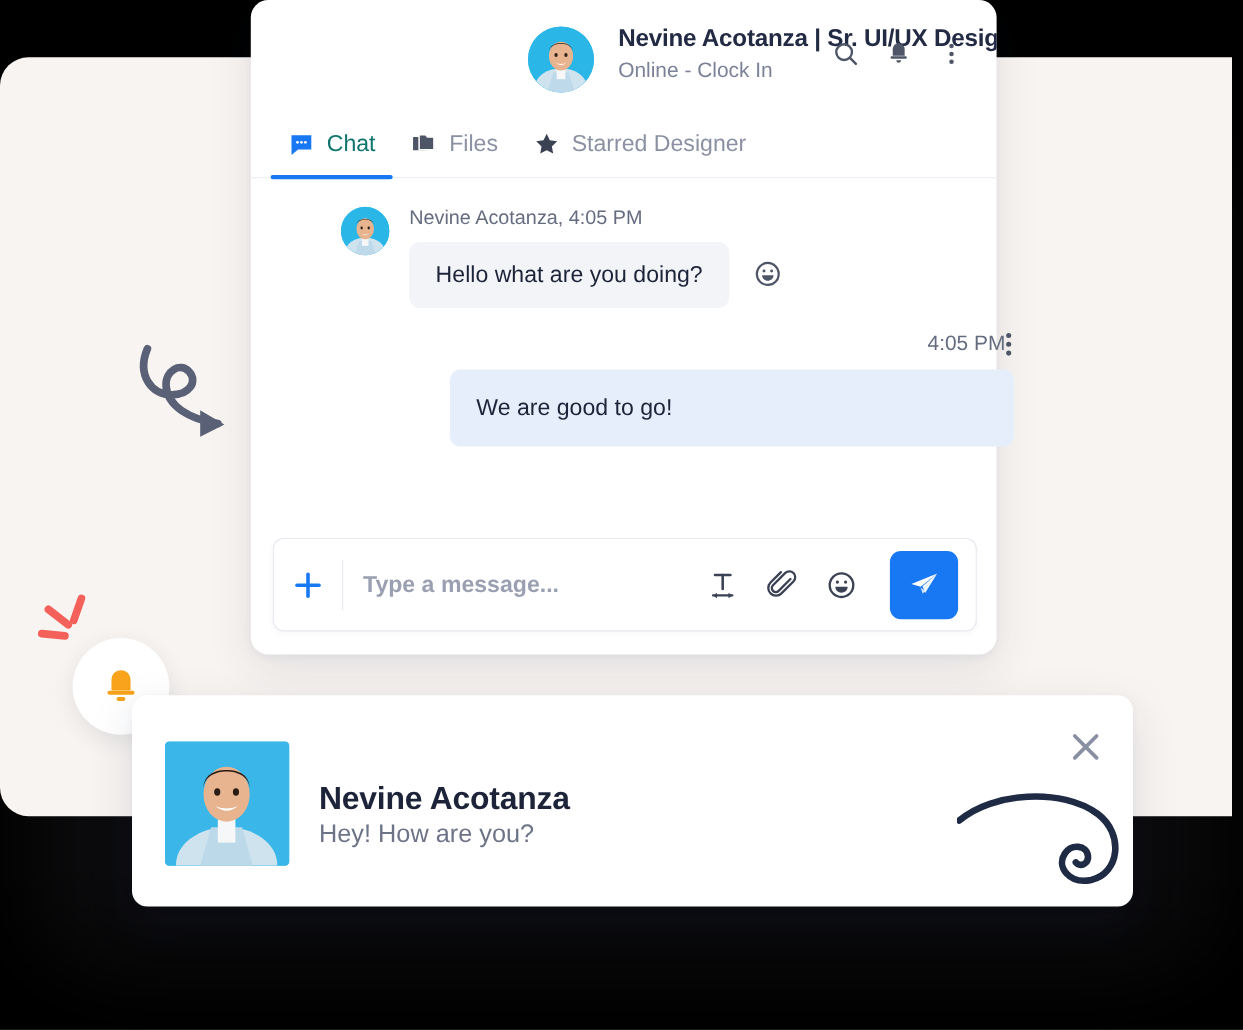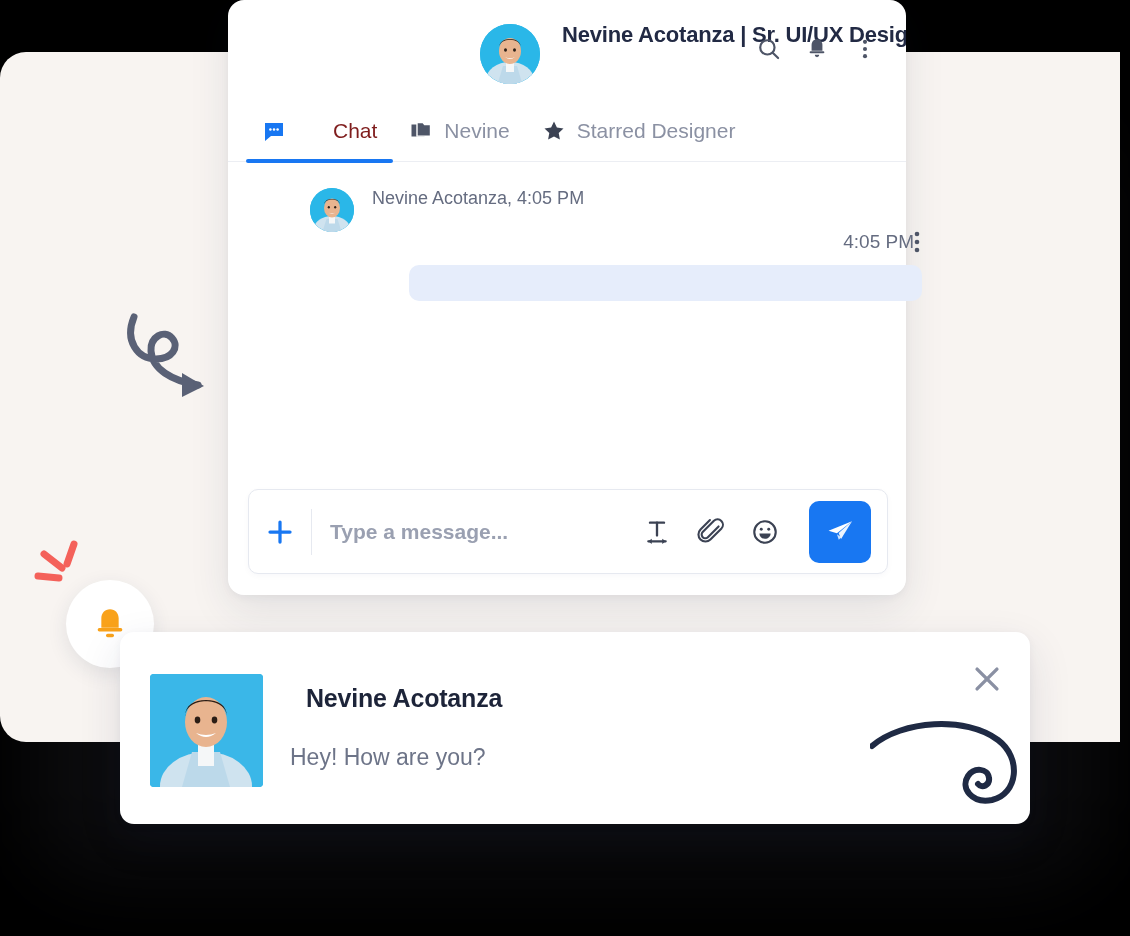--- a/index.html
+++ b/index.html
@@ -113,21 +113,21 @@
   .tab {
     display: flex;
     align-items: center;
     gap: 11px;
     height: 62px;
     padding: 0 16px;
     cursor: pointer;
     position: relative;
   }
   .tab-label { font-size: 21px; color: #8b91a3; white-space: nowrap; }
-  .tab.active .tab-label { color: #7f1d1d; font-weight: 500; margin-left: 36px; }
+  .tab.active .tab-label { color: #0f766e; font-weight: 500; }
   .tab.active::after {
     content: "";
     position: absolute;
     left: 0; right: 0; bottom: -1px;
     height: 4px;
     background: #1877f2;
     border-radius: 2px;
   }
   .tab-icon { width: 24px; height: 24px; display: block; flex: none; }
 
@@ -244,26 +244,25 @@
   .notif-avatar {
     position: absolute;
     left: 30px; top: 42px;
     width: 113px; height: 113px;
     border-radius: 4px;
     overflow: hidden;
     background: #2ab7e8;
   }
   .notif-name {
     position: absolute;
-    left: 170px; top: 52px;
-    font-size: 25px;
+    left: 170px; top: 78px;
+    font-size: 29px;
     font-weight: 700;
     color: #1d2439;
     letter-spacing: -0.2px;
-    margin-left: 16px;
   }
   .notif-msg {
     position: absolute;
     left: 170px; top: 112px;
     font-size: 23px;
     color: #6d7488;
   }
   .notif-close {
     position: absolute;
     right: 26px; top: 30px;
@@ -332,20 +331,21 @@
           <ellipse cx="30" cy="27" rx="11" ry="13" fill="#e8b48f"></ellipse>
           <path d="M19 24 C19 13, 41 13, 41 24 C41 18, 36 15, 30 15 C24 15, 19 18, 19 24 Z" fill="#2e2118"></path>
           <ellipse cx="25.5" cy="26" rx="1.5" ry="1.8" fill="#2e2118"></ellipse>
           <ellipse cx="34.5" cy="26" rx="1.5" ry="1.8" fill="#2e2118"></ellipse>
           <path d="M25 33 Q30 37 35 33 Q30 35.5 25 33 Z" fill="#ffffff"></path>
         </svg>
       </div>
 
       <div class="head-title-wrap">
         <div class="head-title">Nevine Acotanza | Sr. UI/UX Designer</div>
+        <div class="head-sub">Online -  Clock In</div>
       </div>
 
       <div class="head-actions">
         <svg class="hicon" viewBox="0 0 24 24">
           <circle cx="10.5" cy="10.5" r="6.6" fill="none" stroke="#4e5567" stroke-width="2"></circle>
           <line x1="15.4" y1="15.4" x2="20.4" y2="20.4" stroke="#4e5567" stroke-width="2" stroke-linecap="round"></line>
         </svg>
         <svg class="hicon" viewBox="0 0 24 24">
           <path d="M12 3c-3 0-5 2.2-5 5.2v5.4h10V8.2C17 5.2 15 3 12 3z" fill="#4e5567"></path>
           <rect x="5.2" y="14" width="13.6" height="2" rx="1" fill="#4e5567"></rect>
@@ -369,21 +369,21 @@
           <circle cx="15.6" cy="10.4" r="1.25" fill="#ffffff"></circle>
         </svg>
         <span class="tab-label">Chat</span>
       </div>
 
       <div class="tab">
         <svg class="tab-icon" viewBox="0 0 24 24">
           <path d="M2.5 5.5h6l1.6 2h5.4v10H2.5z" fill="#4e5567"></path>
           <path d="M8 3.5h6l1.6 2h5.9v11.6H8z" fill="#4e5567" stroke="#ffffff" stroke-width="1.4"></path>
         </svg>
-        <span class="tab-label">Nevine</span>
+        <span class="tab-label">Files</span>
       </div>
 
       <div class="tab">
         <svg class="tab-icon" viewBox="0 0 24 24">
           <path d="M12 2.6l2.9 6 6.6.9-4.8 4.6 1.2 6.5L12 17.5 6.1 20.6l1.2-6.5L2.5 9.5l6.6-.9z" fill="#3b4253"></path>
         </svg>
         <span class="tab-label">Starred Designer</span>
       </div>
     </div>
   </div>
@@ -398,32 +398,42 @@
           <path d="M12 45 L16.5 31 L27.5 31 L32 45 Z" fill="#bdd9ea"></path>
           <rect x="19" y="28" width="6" height="7.5" fill="#f5f7f8"></rect>
           <ellipse cx="22" cy="20" rx="8" ry="9.5" fill="#e8b48f"></ellipse>
           <path d="M14 17.5 C14 9.5, 30 9.5, 30 17.5 C30 13, 26.5 11, 22 11 C17.5 11, 14 13, 14 17.5 Z" fill="#2e2118"></path>
           <ellipse cx="18.8" cy="19.3" rx="1.1" ry="1.3" fill="#2e2118"></ellipse>
           <ellipse cx="25.2" cy="19.3" rx="1.1" ry="1.3" fill="#2e2118"></ellipse>
           <path d="M18.5 24.4 Q22 27.3 25.5 24.4 Q22 26.3 18.5 24.4 Z" fill="#ffffff"></path>
         </svg>
       </div>
       <div class="msg-meta">Nevine Acotanza, 4:05 PM</div>
+      <div class="bubble-row">
+        <div class="bubble-in">Hello what are you doing?</div>
+        <svg class="react-icon" viewBox="0 0 24 24">
+          <circle cx="12" cy="12" r="9.2" fill="none" stroke="#4e5567" stroke-width="1.8"></circle>
+          <circle cx="8.8" cy="9.6" r="1.25" fill="#4e5567"></circle>
+          <circle cx="15.2" cy="9.6" r="1.25" fill="#4e5567"></circle>
+          <path d="M7.2 13.2h9.6c0 2.7-2.2 4.6-4.8 4.6s-4.8-1.9-4.8-4.6z" fill="#4e5567"></path>
+        </svg>
+      </div>
     </div>
 
     <div class="msg-out">
       <div class="out-meta">
         <span>4:05 PM</span>
         <svg class="out-dots" viewBox="0 0 6 22">
           <circle cx="3" cy="3" r="2.3" fill="#4e5567"></circle>
           <circle cx="3" cy="11" r="2.3" fill="#4e5567"></circle>
           <circle cx="3" cy="19" r="2.3" fill="#4e5567"></circle>
         </svg>
       </div>
       <div class="bubble-out">
+        <div>We are good to go!</div>
       </div>
     </div>
   </div>
 
   <div class="composer">
     <div class="plus-btn">
       <svg width="30" height="30" viewBox="0 0 24 24">
         <line x1="12" y1="4" x2="12" y2="20" stroke="#1877f2" stroke-width="2.6" stroke-linecap="round"></line>
         <line x1="4" y1="12" x2="20" y2="12" stroke="#1877f2" stroke-width="2.6" stroke-linecap="round"></line>
       </svg>

